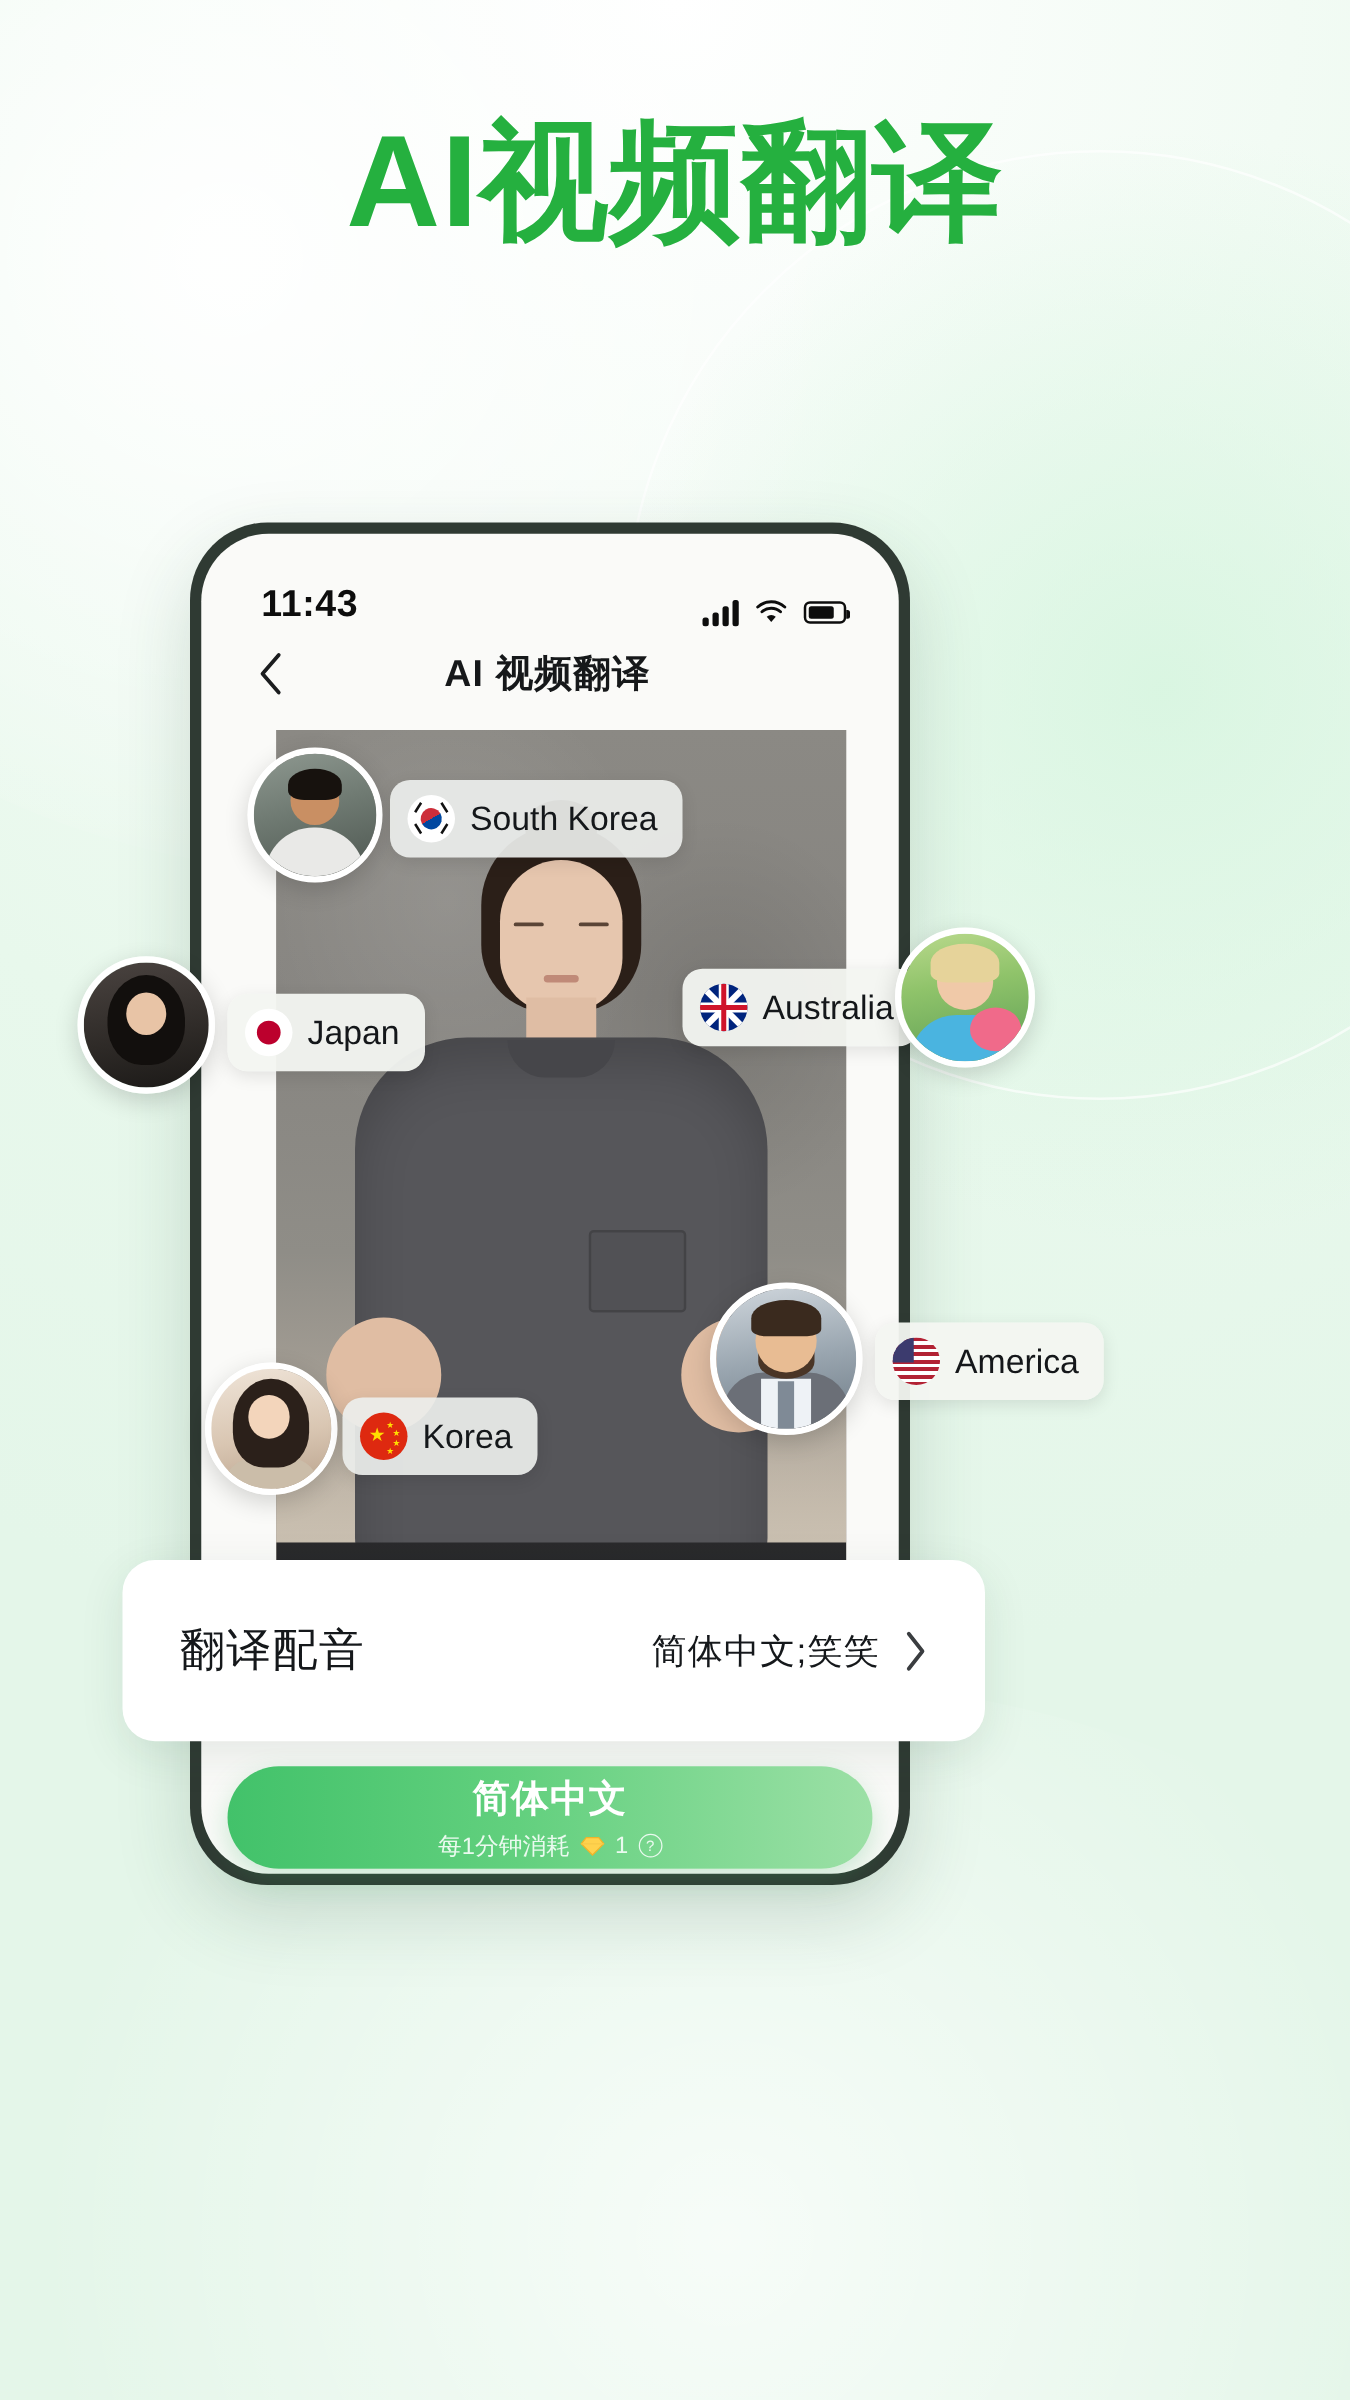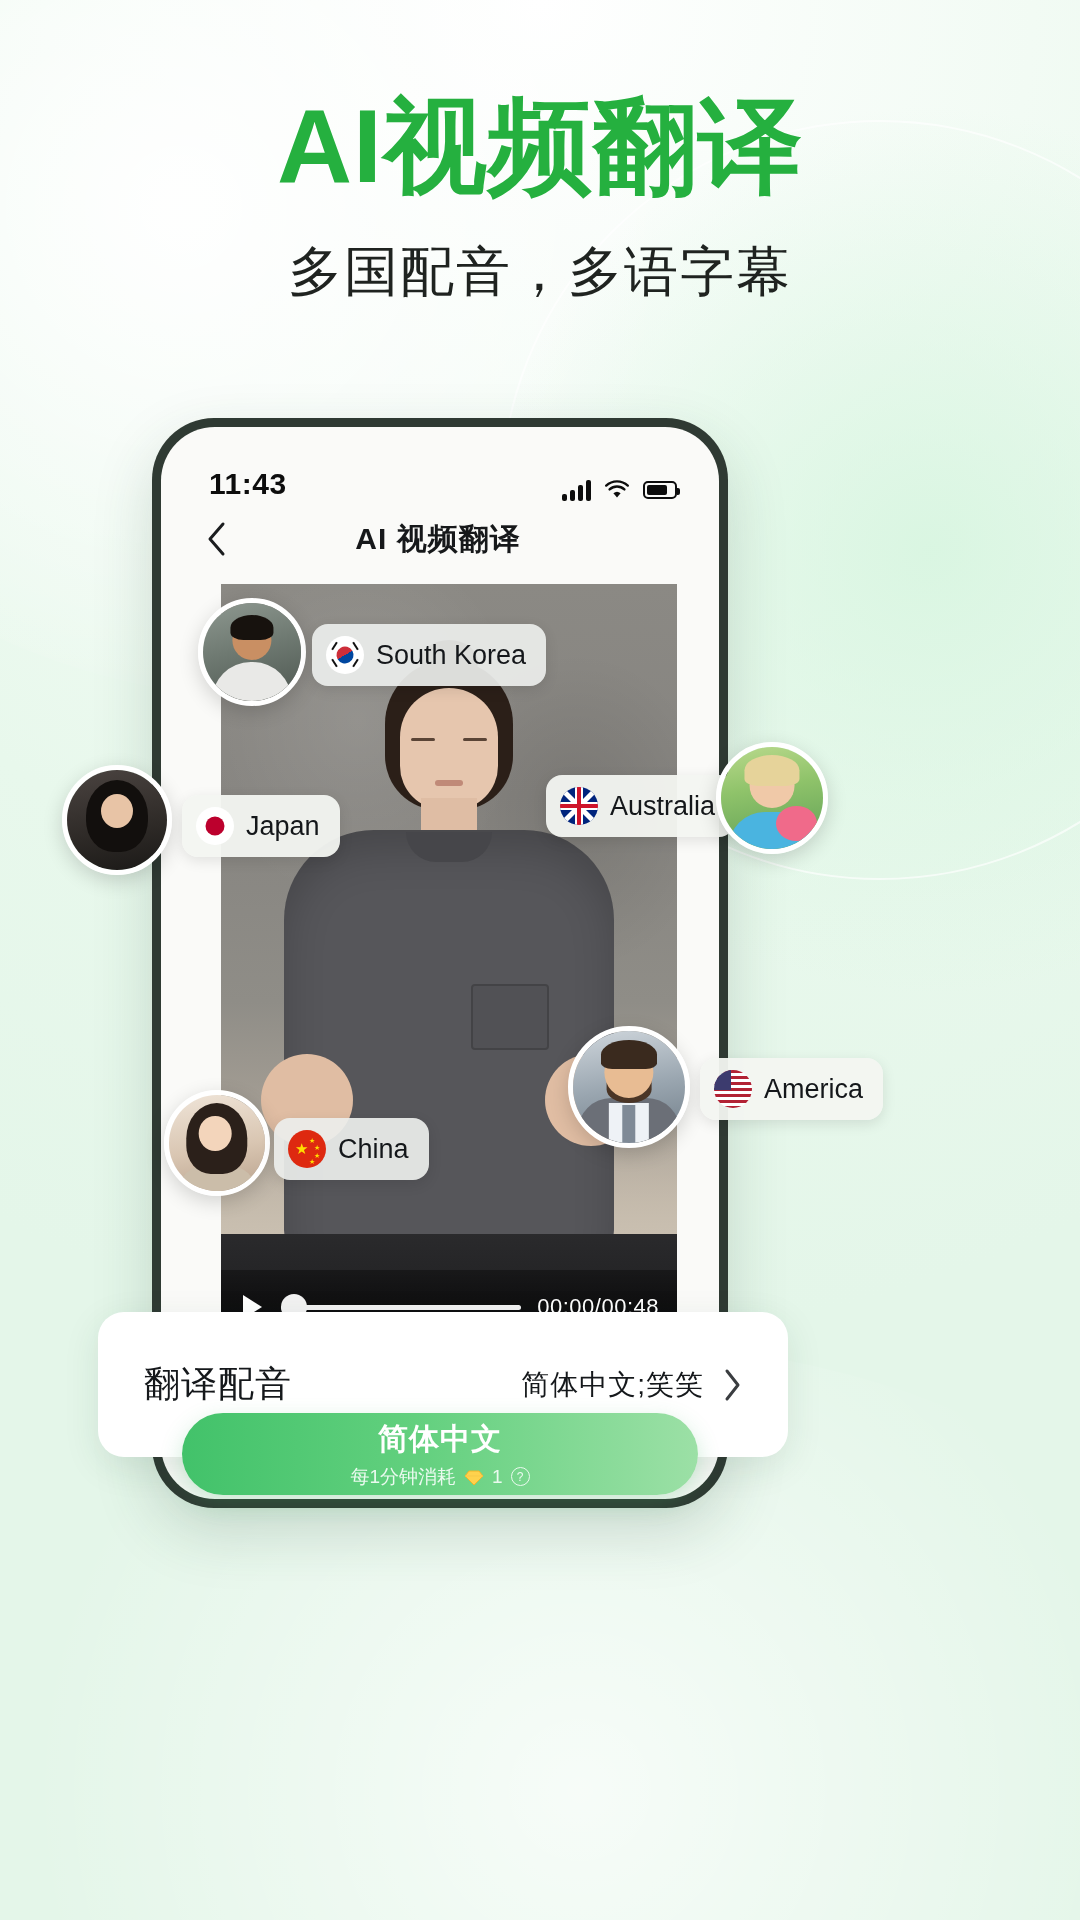--- a/index.html
+++ b/index.html
@@ -304,21 +304,21 @@
   .av4 .tie { position:absolute; left:50%; bottom:0; transform:translateX(-50%); width:12%; height:34%; background:#7f8a96; }
 
   .av5 .av-img { background:linear-gradient(170deg,#efe4d8 0%,#d9c6b2 55%,#b9a28d 100%); }
   .av5 .hair { position:absolute; left:50%; top:8%; transform:translateX(-50%); width:64%; height:74%; background:#2b201a; border-radius:50% 50% 40% 40%; }
   .av5 .face { position:absolute; left:48%; top:22%; transform:translateX(-50%); width:34%; height:36%; background:#f3d5bb; border-radius:50%; }
   .av5 .body { position:absolute; left:50%; bottom:0; transform:translateX(-50%); width:80%; height:26%; background:#cbbda9; border-radius:30px 30px 0 0; }
 
   
   .option-card {
     position:absolute;
-    left:98px; top:1312px;
+    left:98px; top:1248px;
     width:690px; height:145px;
     background:#ffffff;
     border-radius:26px;
     box-shadow:0 10px 36px rgba(30,70,45,.10);
     display:flex; align-items:center; justify-content:space-between;
     padding:0 46px;
     z-index:6;
   }
   .option-label { font-size:36px; color:#15181b; letter-spacing:1px; }
   .option-value-wrap { display:flex; align-items:center; gap:18px; }
@@ -352,21 +352,20 @@
 <div class="bg-wrap">
   <div class="bg-base"></div>
   <div class="bg-swoosh-1"></div>
   <div class="bg-swoosh-2"></div>
   <div class="bg-swoosh-3"></div>
   <div class="bg-arc"></div>
 </div>
 
 <div class="headings">
   <div class="hero-title">AI视频翻译</div>
-  <div class="hero-sub">多国配音，多语字幕</div>
 </div>
 
 <div class="phone">
   <div class="phone-screen">
 
     <div class="statusbar">
       <div class="status-time">11:43</div>
       <div class="status-icons">
         <span class="sig">
             <i></i>
@@ -510,21 +509,21 @@
   </div>
 </div>
 <div class="chip" style="left:274px; top:1118px;">
   <span class="flag flag-cn">
     <span class="star-big">★</span>
     <span class="star-s" style="left:21px; top:7px;">★</span>
     <span class="star-s" style="left:26px; top:14px;">★</span>
     <span class="star-s" style="left:26px; top:22px;">★</span>
     <span class="star-s" style="left:21px; top:28px;">★</span>
   </span>
-  <span>China</span>
+  <span>Korea</span>
 </div>
 
 <div class="option-card">
   <div class="option-label">翻译配音</div>
   <div class="option-value-wrap">
     <div class="option-value">简体中文;笑笑</div>
     <span class="chev-right">
       <svg width="20" height="34" viewBox="0 0 20 34">
         <path d="M5 3 L16 17 L5 31" stroke="#3a3d40" stroke-width="3" fill="none" stroke-linecap="round" stroke-linejoin="round"></path>
       </svg>

